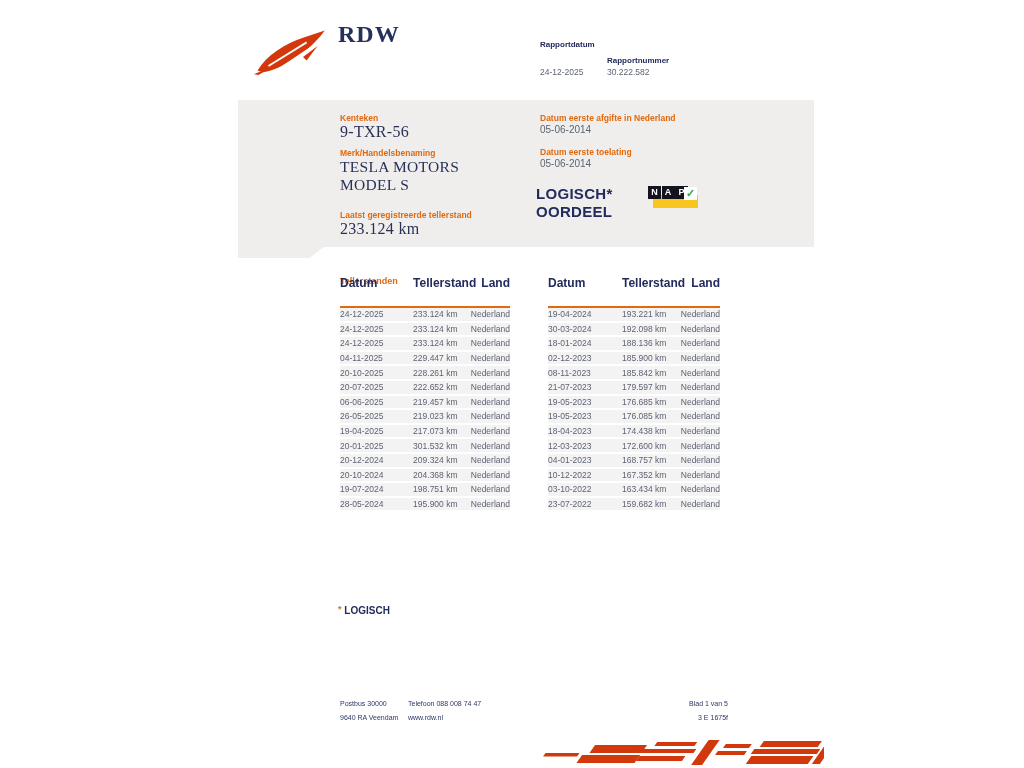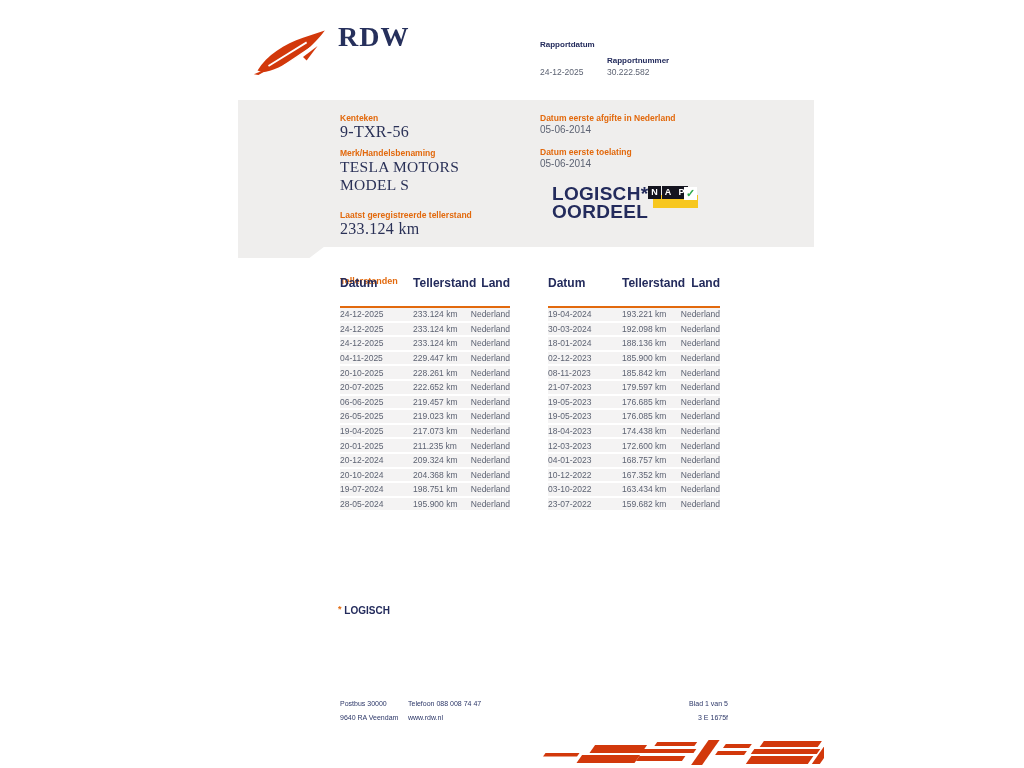--- a/index.html
+++ b/index.html
@@ -3,35 +3,35 @@
 <meta charset="utf-8">
 <style>
   * { margin:0; padding:0; box-sizing:border-box; }
   html,body { width:1024px; height:768px; background:#ffffff; overflow:hidden;
               font-family:"Liberation Sans", sans-serif; }
   #page { position:relative; width:1024px; height:768px; background:#fff; }
 
   
   .logo-svg   { position:absolute; left:252px; top:26px; width:82px; height:50px; }
   .logo-text  { position:absolute; left:338px; top:21px; font-family:"Liberation Serif", serif;
-                font-size:28px; font-weight:bold; letter-spacing:1px; color:#26305c; }
+                font-size:24px; font-weight:bold; letter-spacing:1px; color:#26305c; }
   .doc-title  { position:absolute; left:540px; top:25px; font-family:"Liberation Serif", serif;
                 font-size:17px; font-weight:bold; color:#e6730d; }
   .meta-label { position:absolute; font-size:8px; font-weight:bold; color:#232b5c; }
   .meta-value { position:absolute; font-size:8.5px; color:#5d6373; }
 
   
   .graybox { position:absolute; left:238px; top:100px; width:576px; height:158px;
              background:#efeeed;
              clip-path:polygon(0 0, 100% 0, 100% 93%, 14.9% 93%, 12.4% 100%, 0 100%); }
   .obl  { position:absolute; font-size:8.5px; font-weight:bold; color:#e2690d; }   
   .sval { position:absolute; font-family:"Liberation Serif", serif; font-size:16px;
           color:#2a3157; letter-spacing:0.3px; }                                   
   .gval { position:absolute; font-size:10px; color:#5d6373; }
-  .oordeel { position:absolute; left:314px; top:85px; font-size:19px; font-weight:bold;
+  .oordeel { position:absolute; left:298px; top:85px; font-size:15px; font-weight:bold;
              color:#232b5c; line-height:18px; letter-spacing:0.3px; }
 
   
   .nap { position:absolute; left:410px; top:86px; width:50px; height:24px; }
   .nap .yellow { position:absolute; left:5px; top:9px; width:45px; height:13px; background:#f7c71f; }
   .nap .sq { position:absolute; top:0; width:13px; height:13px; background:#14141f; color:#fff;
              font-size:9px; font-weight:bold; text-align:center; line-height:13px; }
   .nap .chk { position:absolute; left:36px; top:1px; width:13px; height:13px; background:#fff;
               color:#2fa84f; font-size:11px; font-weight:bold; text-align:center; line-height:13px; }
 
@@ -156,21 +156,21 @@
           <span class="tcell c1">219.023 km</span>
           <span class="tcell c2">Nederland</span>
         </div>
         <div class="trow">
           <span class="tcell c0">19-04-2025</span>
           <span class="tcell c1">217.073 km</span>
           <span class="tcell c2">Nederland</span>
         </div>
         <div class="trow">
           <span class="tcell c0">20-01-2025</span>
-          <span class="tcell c1">211.235 km</span>
+          <span class="tcell c1">301.532 km</span>
           <span class="tcell c2">Nederland</span>
         </div>
         <div class="trow">
           <span class="tcell c0">20-12-2024</span>
           <span class="tcell c1">209.324 km</span>
           <span class="tcell c2">Nederland</span>
         </div>
         <div class="trow">
           <span class="tcell c0">20-10-2024</span>
           <span class="tcell c1">204.368 km</span>

